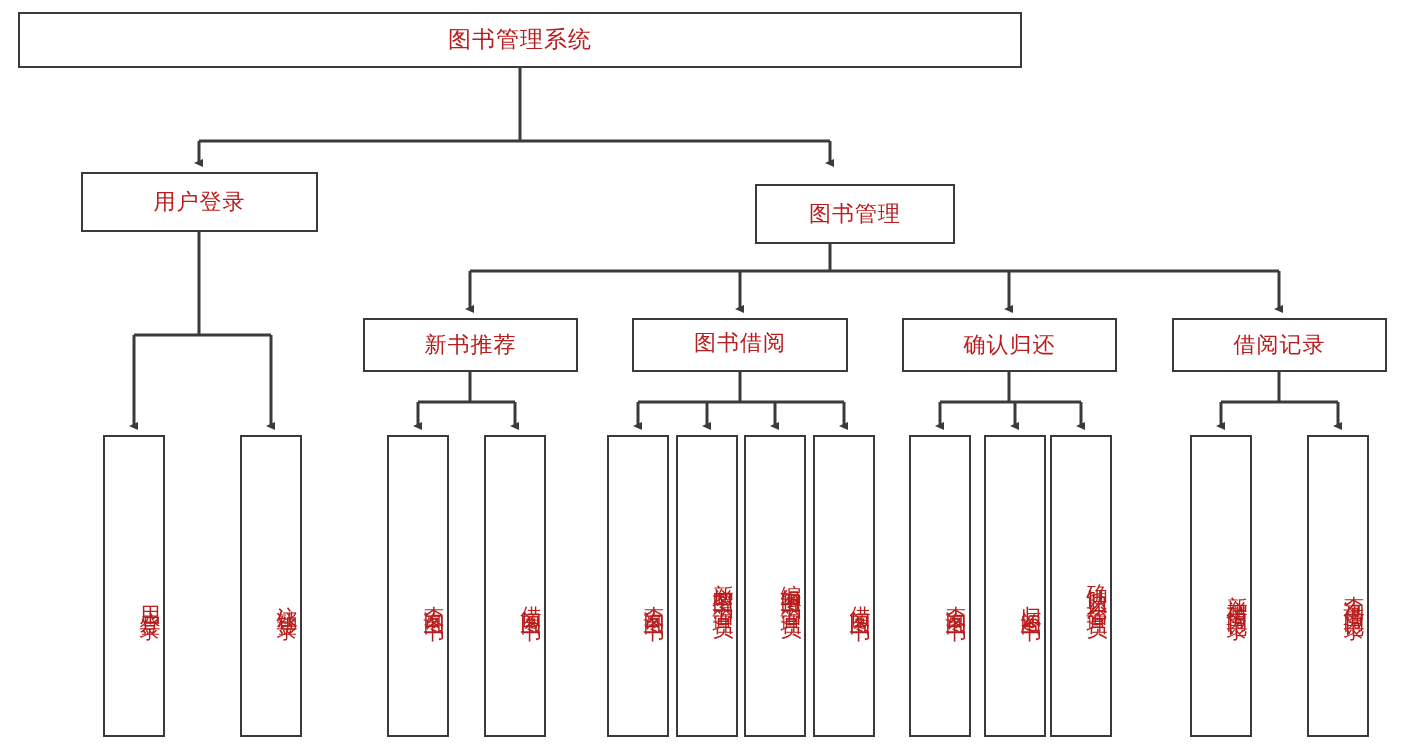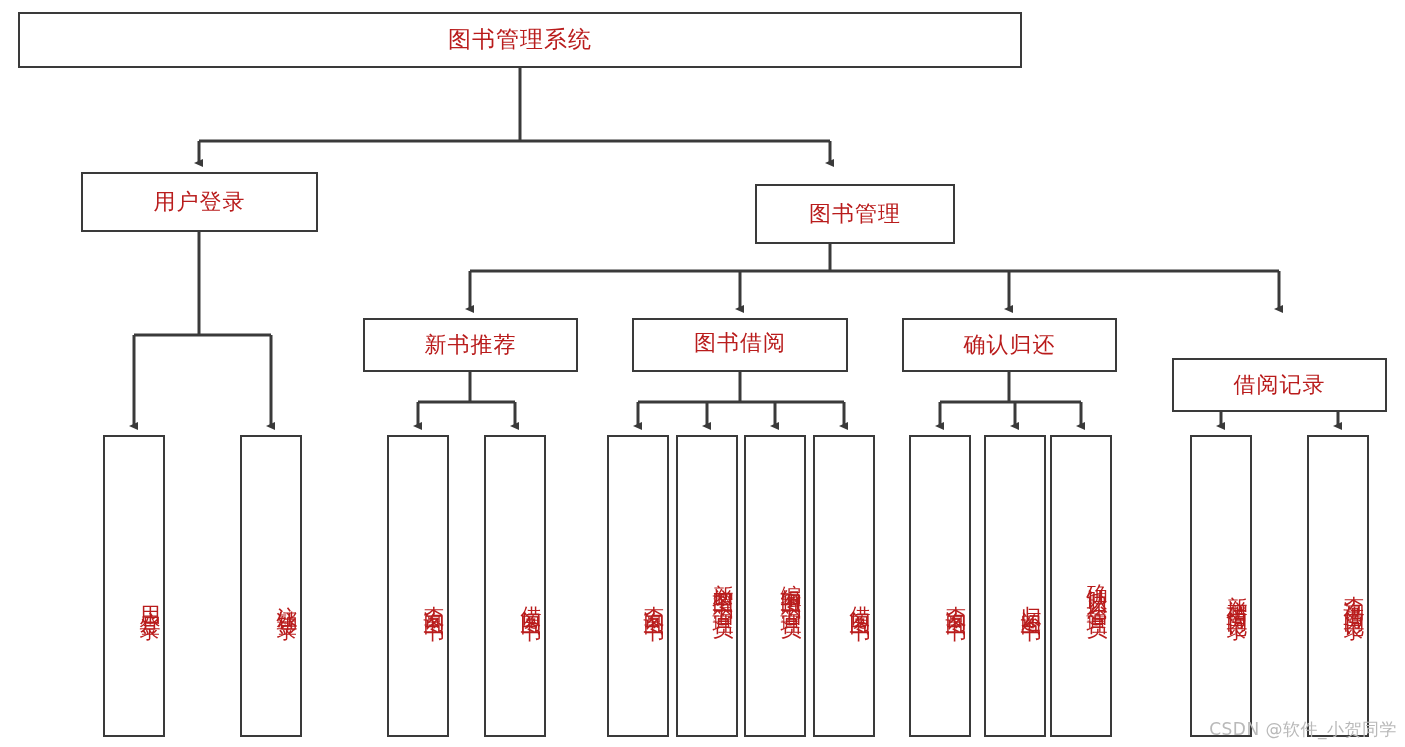--- a/index.html
+++ b/index.html
@@ -140,21 +140,21 @@
 
   <div class="node horiz" style="left:363px; top:318px; width:215px; height:54px;text-align:center;">
     <span>新书推荐</span>
   </div>
   <div class="node horiz" style="left:632px; top:318px; width:216px; height:54px;font-family:Liberation Mono, monospace;">
     <span>图书借阅</span>
   </div>
   <div class="node horiz" style="left:902px; top:318px; width:215px; height:54px;">
     <span>确认归还</span>
   </div>
-  <div class="node horiz" style="left:1172px; top:318px; width:215px; height:54px;margin-top:40px;">
+  <div class="node horiz" style="left:1172px; top:318px; width:215px; height:54px;">
     <span>借阅记录</span>
   </div>
 
   <div class="node leaf" style="left:103px; top:435px; width:62px; height:302px;">
     <span class="leaf-text">用户登录</span>
   </div>
   <div class="node leaf" style="left:240px; top:435px; width:62px; height:302px;">
     <span class="leaf-text">注销登录</span>
   </div>
   <div class="node leaf" style="left:387px; top:435px; width:62px; height:302px;">
@@ -184,15 +184,14 @@
   <div class="node leaf" style="left:1050px; top:435px; width:62px; height:302px; padding-top:6px;">
     <span class="leaf-text">确认归还（管理员）</span>
   </div>
   <div class="node leaf" style="left:1190px; top:435px; width:62px; height:302px; padding-top:16px;">
     <span class="leaf-text">新增借阅记录</span>
   </div>
   <div class="node leaf" style="left:1307px; top:435px; width:62px; height:302px; padding-top:16px;">
     <span class="leaf-text">查询借阅记录</span>
   </div>
 
-  <div class="watermark">CSDN @软件_小贺同学</div>
 
 </div>
 
 </body></html>

